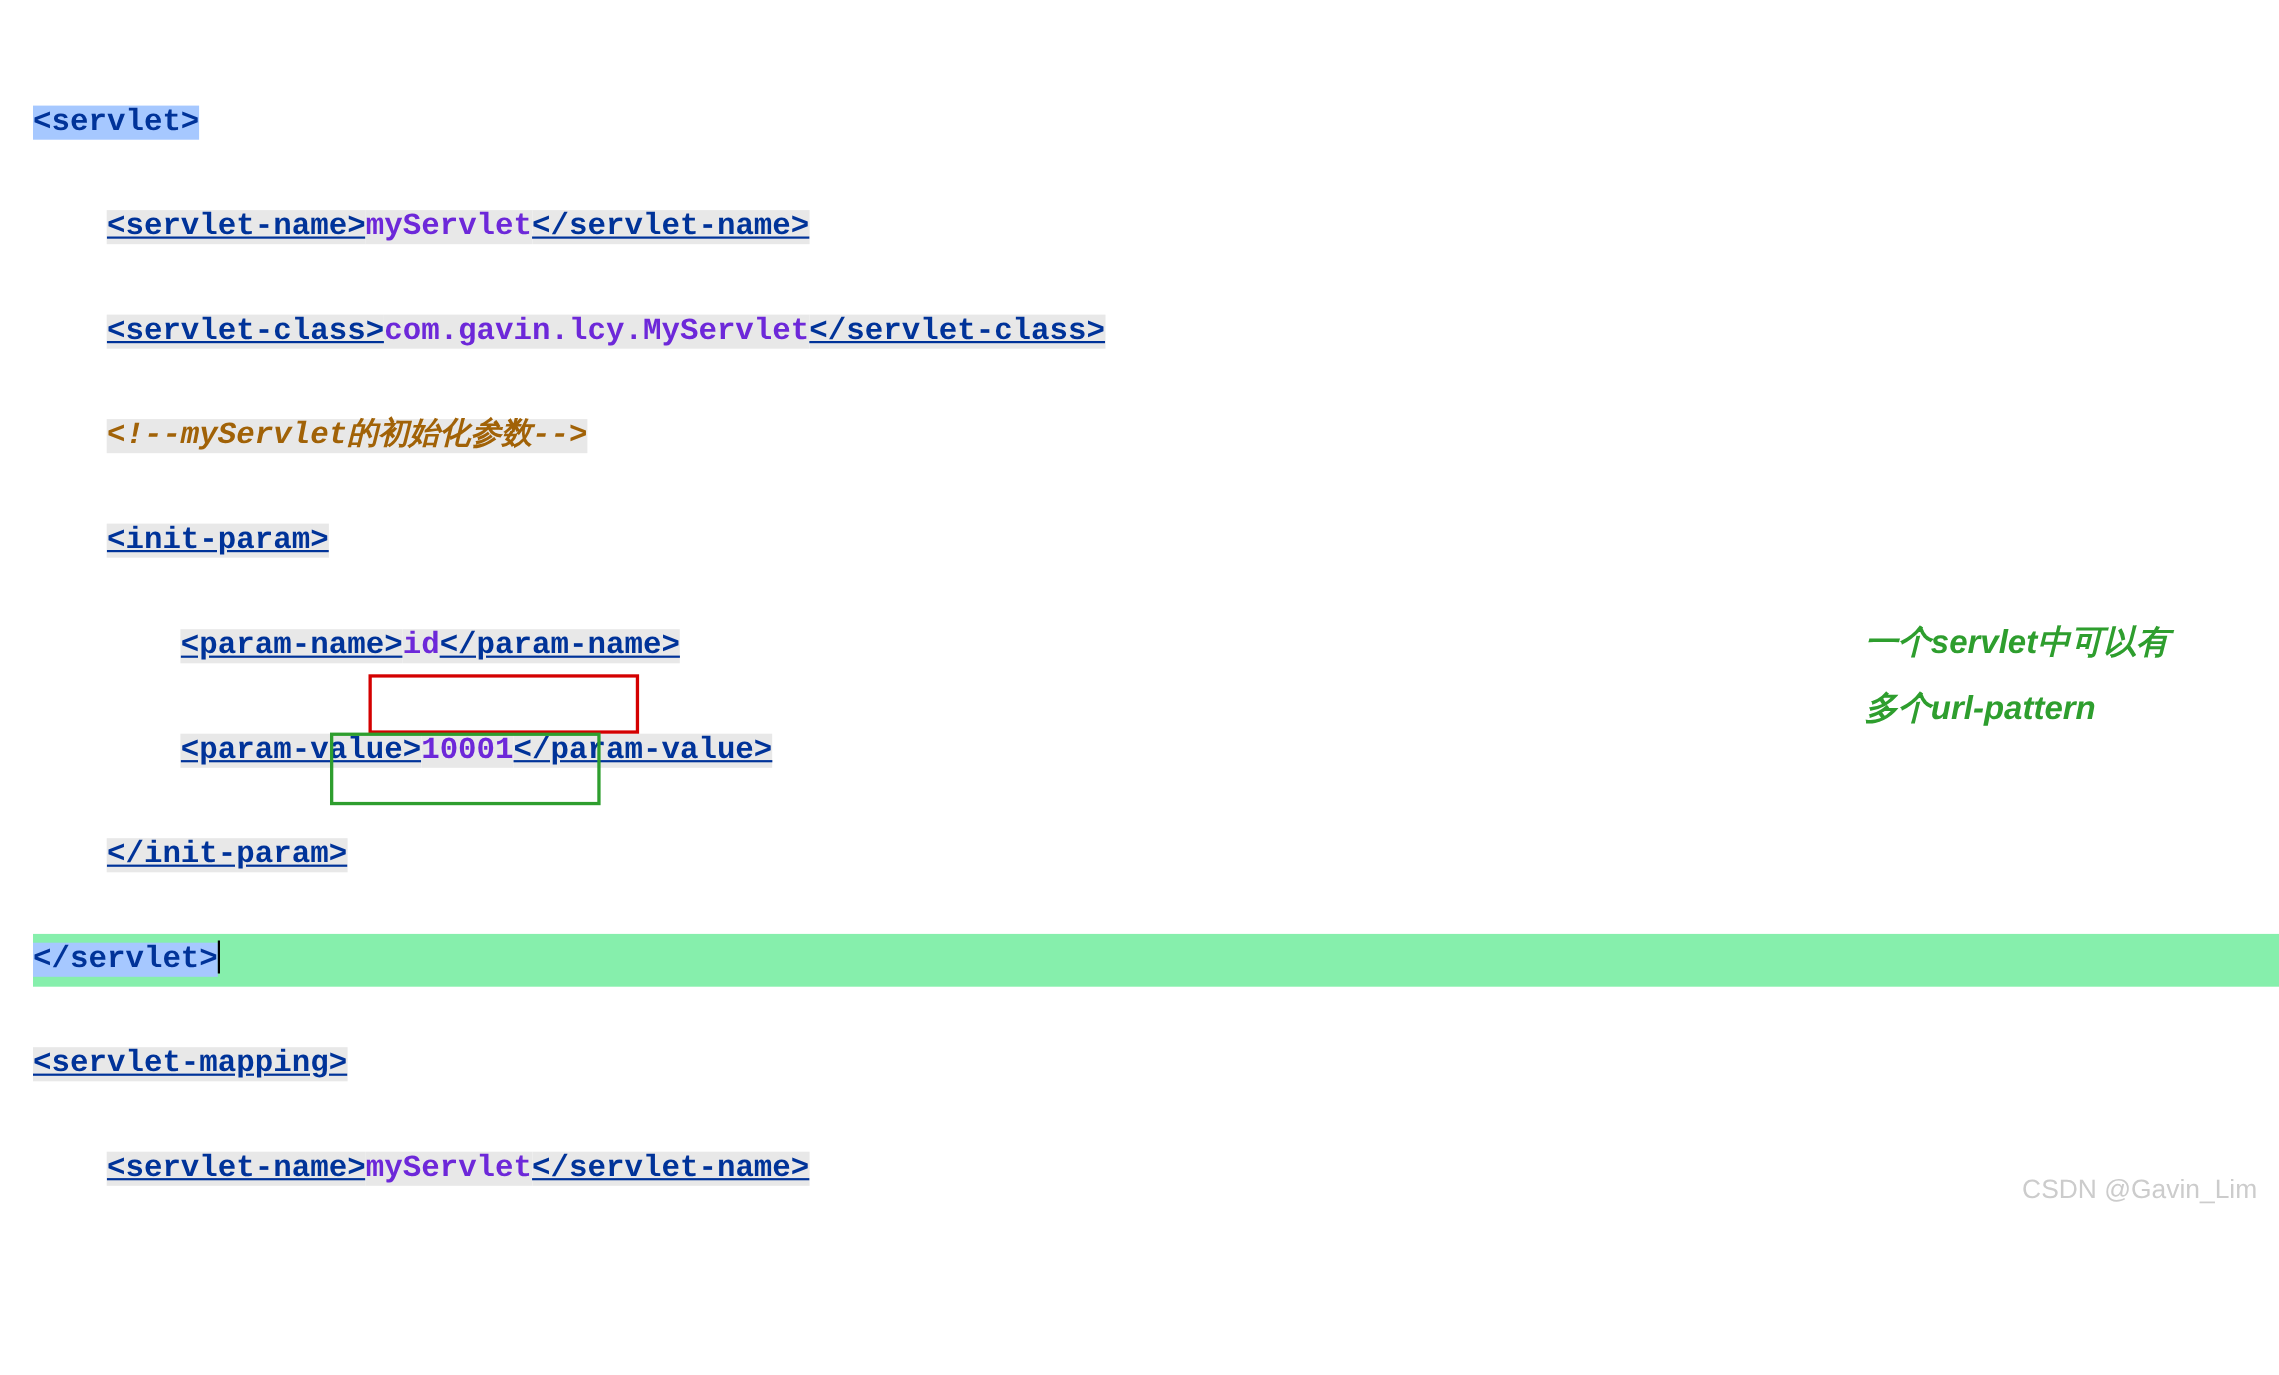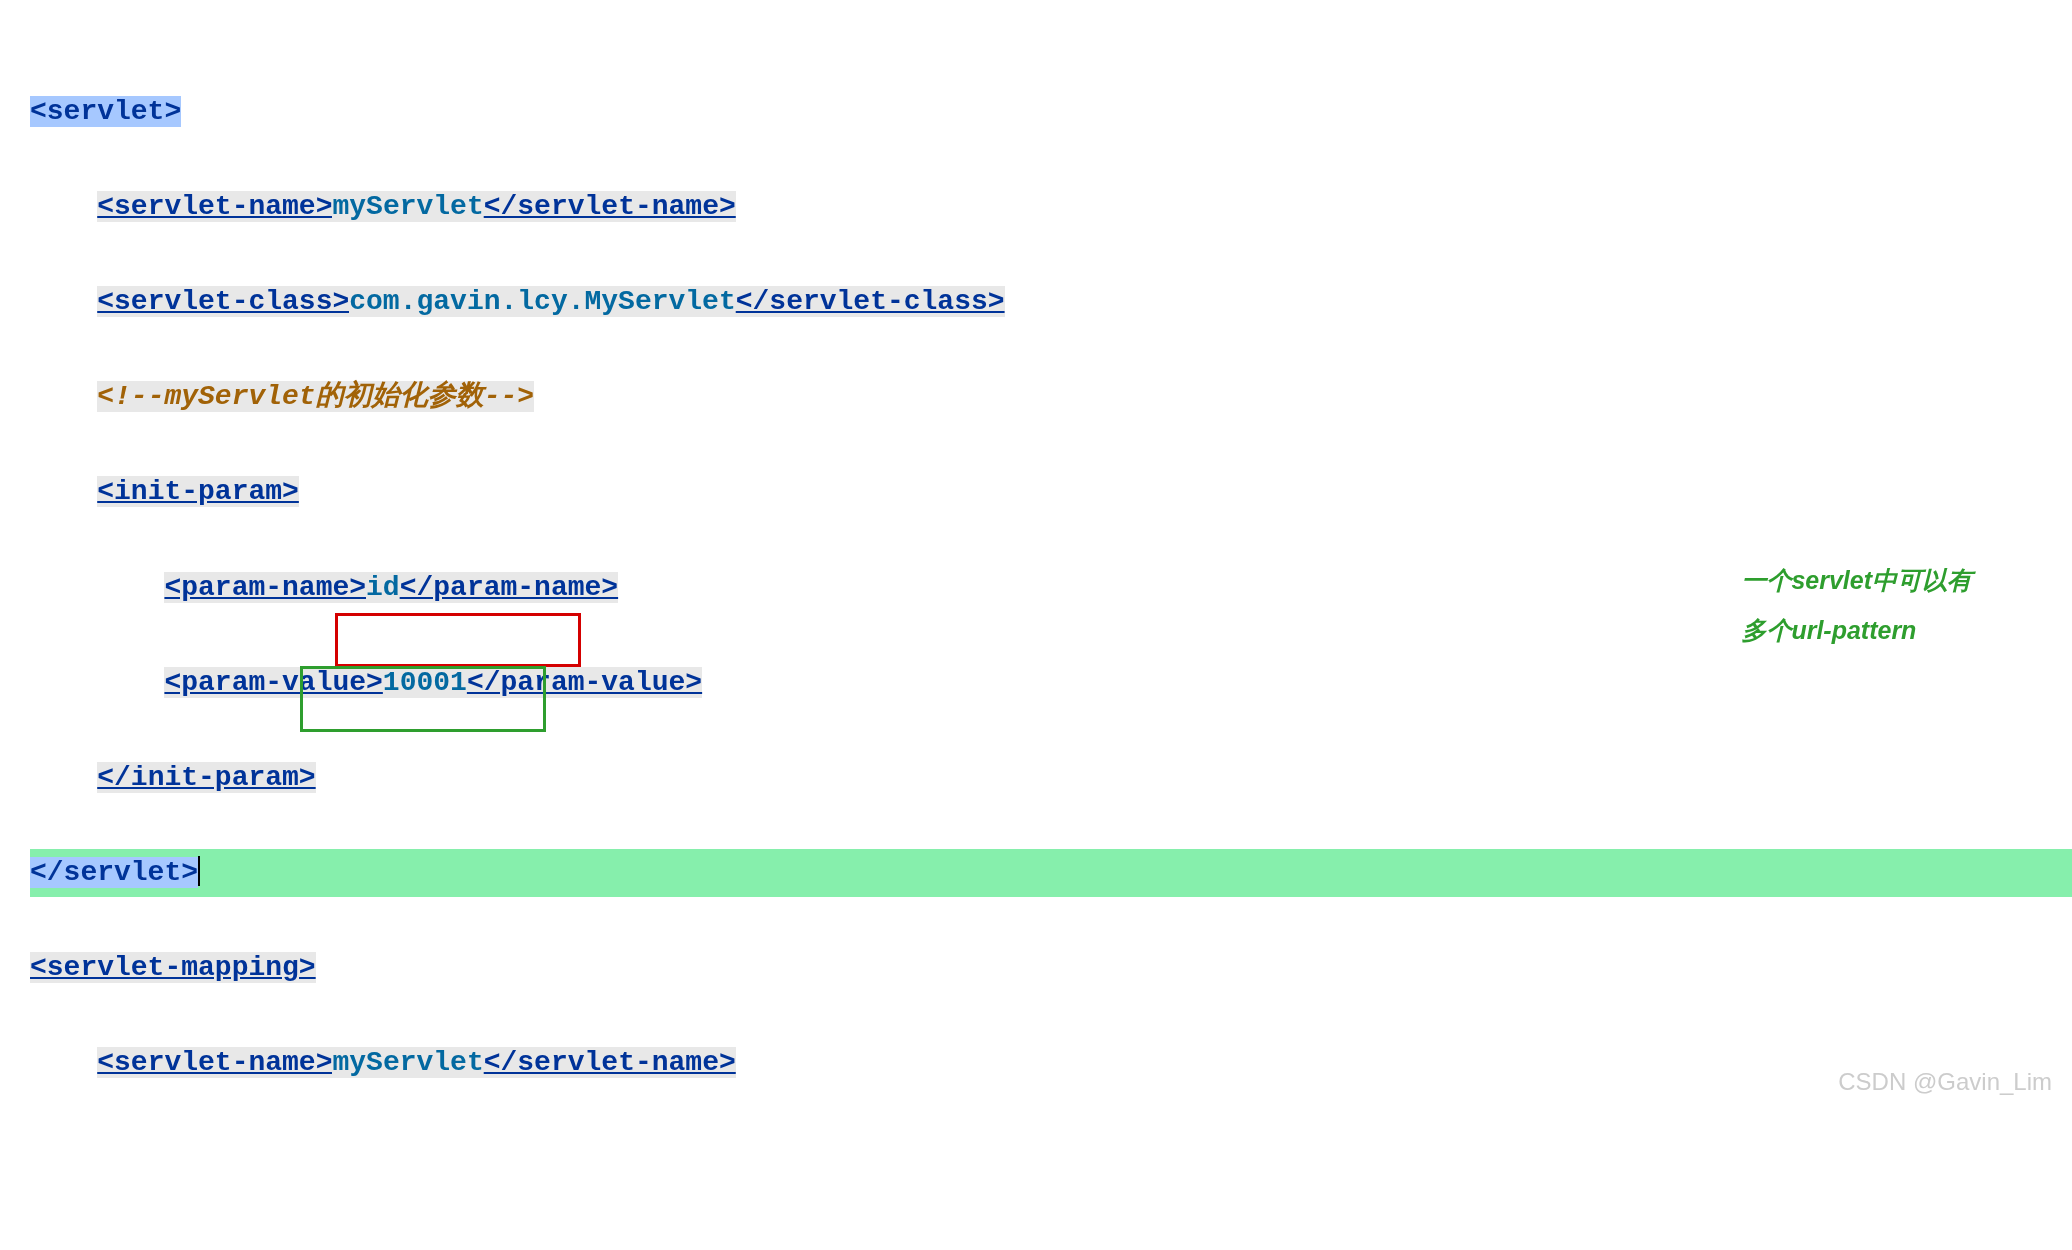--- a/index.html
+++ b/index.html
@@ -12,39 +12,39 @@
     color: #000;
   }
   .code-area {
     padding: 40px 0 0 30px;
     line-height: 1.7;
     white-space: pre;
     position: relative;
   }
   .line { display: block; background: #fff;}
   .tag { color: #003399; background: #e8e8e8; text-decoration: underline;}
-  .txt { color: #0369a1; background: #e8e8e8;}
+  .txt { color: #6d28d9; background: #e8e8e8;}
   .comment { color: #a16207; font-style: italic; background: #e8e8e8;}
   .hl-sel { background: #a6c8ff; color:#003399;  }
   .line.caret { background: #86efac; }
   .caret-bar {
     display:inline-block;
     width:2px; height:30px;
     background:#000;
     vertical-align:middle;
     margin-bottom:4px;
   }
   .annotation {
     position: absolute;
     right: 100px;
     top: 555px;
     color: #2e9e2e;
     font-style: italic;
     font-weight: bold;
-    font-size: 25px;
+    font-size: 30px;
     font-family: "Microsoft YaHei", sans-serif;
     line-height: 2.0;
   }
   .red-box {
     position:absolute;
     border:3px solid #d40000;
     pointer-events:none;
   }
   .green-box {
     position:absolute;

